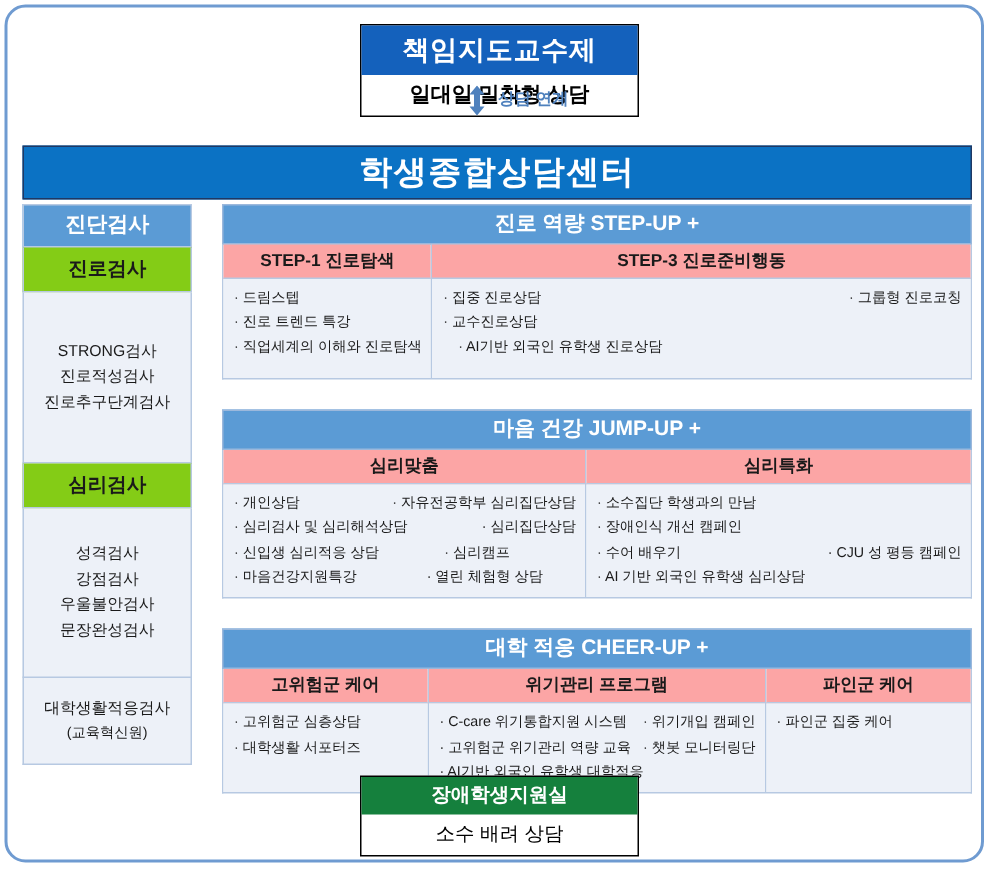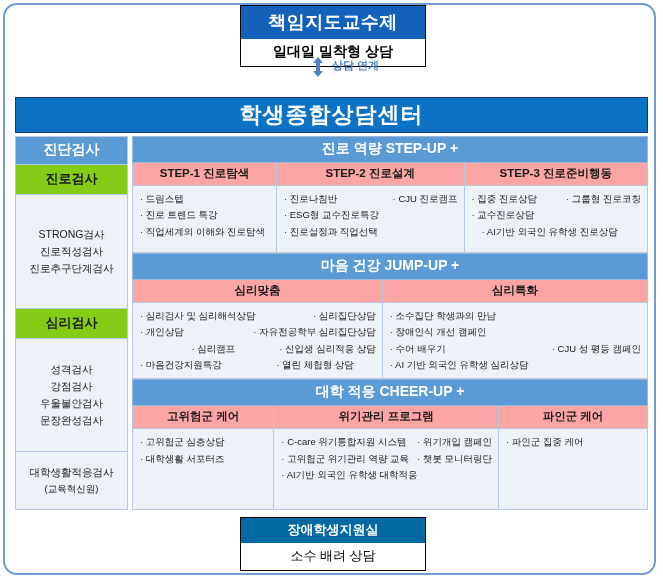--- a/index.html
+++ b/index.html
@@ -9,21 +9,21 @@
     font-family:"Liberation Sans","DejaVu Sans",sans-serif;
     overflow:hidden;
   }
   .frame{
     position:absolute;left:3px;top:3px;width:653px;height:572px;
     border:2px solid #6F9BD1;border-radius:14px;
     box-sizing:border-box;
   }
   
   .topbox{
-    position:absolute;left:240px;top:5px;width:186px;
+    position:absolute;left:240px;top:16px;width:186px;
     border:1px solid #000;background:#ffffff;box-sizing:border-box;
   }
   .topbox .hd{
     background:#1461BC;color:#ffffff;font-weight:bold;font-size:18px;
     text-align:center;padding:4px 0 5px;letter-spacing:.5px;
   }
   .topbox .bd{
     color:#000;font-weight:bold;font-size:14px;text-align:center;padding:4px 0 5px;
   }
   
@@ -56,21 +56,21 @@
     box-sizing:border-box;
   }
   .lc-items{
     background:#EDF1F8;border:1px solid #B7C9E2;border-top:none;box-sizing:border-box;
     display:flex;flex-direction:column;align-items:center;justify-content:center;
     font-size:10.5px;color:#1a1a1a;line-height:1.62;text-align:center;
   }
   .lc-items.grow{flex:1;}
   .lc-note{font-size:9.5px;}
   
-  .rightcol{flex:1;margin-left:4px;display:flex;flex-direction:column;gap:0;}
+  .rightcol{flex:1;margin-left:20px;display:flex;flex-direction:column;gap:20px;}
   .block{display:flex;flex-direction:column;}
   .blk-title{
     background:#5B9BD5;color:#ffffff;font-size:14px;font-weight:bold;
     text-align:center;padding:3px 0 4px;border:1px solid #9BB8DC;box-sizing:border-box;
   }
   .blk-cols{display:flex;border:1px solid #B7C9E2;border-top:none;box-sizing:border-box;}
   .blk-col{display:flex;flex-direction:column;border-right:1px solid #B7C9E2;box-sizing:border-box;}
   .blk-col:last-child{border-right:none;}
   .col-head{
     background:#fca5a5;color:#1a1a1a;font-size:11.5px;font-weight:bold;
@@ -94,21 +94,21 @@
   .jump .c2{flex:1;}
   .cheer .c1{flex:0 0 27.5%;}
   .cheer .c2{flex:0 0 43.0%;}
   .cheer .c3{flex:1;}
   
   .botbox{
     position:absolute;left:240px;top:517px;width:186px;
     border:1px solid #000;background:#ffffff;box-sizing:border-box;
   }
   .botbox .hd{
-    background:#0369a1;color:#ffffff;font-weight:bold;font-size:13px;
+    background:#15803d;color:#ffffff;font-weight:bold;font-size:13px;
     text-align:center;padding:3px 0 4px;
   }
   .botbox .bd{color:#000;font-weight:normal;font-size:13px;text-align:center;padding:4px 0 5px;}
 </style>
 </head>
 <body>
 
 <div class="frame"></div>
 
 <div class="topbox">
@@ -163,35 +163,20 @@
                 <span class="item">드림스텝</span>
               </div>
             <div class="itemrow">
                 <span class="item">진로 트렌드 특강</span>
               </div>
             <div class="itemrow">
                 <span class="item">직업세계의 이해와 진로탐색</span>
               </div>
           </div>
         </div>
-        <div class="blk-col c2">
-          <div class="col-head">STEP-2 진로설계</div>
-          <div class="col-items">
-            <div class="itemrow">
-                <span class="item">진로나침반</span>
-                <span class="item i2">CJU 진로캠프</span>
-              </div>
-            <div class="itemrow">
-                <span class="item">ESG형 교수진로특강</span>
-              </div>
-            <div class="itemrow">
-                <span class="item">진로설정과 직업선택</span>
-              </div>
-          </div>
-        </div>
         <div class="blk-col c3">
           <div class="col-head">STEP-3 진로준비행동</div>
           <div class="col-items">
             <div class="itemrow">
                 <span class="item">집중 진로상담</span>
                 <span class="item i2">그룹형 진로코칭</span>
               </div>
             <div class="itemrow">
                 <span class="item">교수진로상담</span>
               </div>
@@ -203,30 +188,30 @@
       </div>
     </div>
 
     <div class="block jump" style="flex:0 0 125px;">
       <div class="blk-title">마음 건강 JUMP-UP +</div>
       <div class="blk-cols" style="flex:1;">
         <div class="blk-col c1">
           <div class="col-head">심리맞춤</div>
           <div class="col-items">
             <div class="itemrow">
+                <span class="item">개인상담</span>
+                <span class="item i2">자유전공학부 심리집단상담</span>
+              </div>
+            <div class="itemrow">
                 <span class="item">심리검사 및 심리해석상담</span>
                 <span class="item i2">심리집단상담</span>
               </div>
             <div class="itemrow">
-                <span class="item">개인상담</span>
-                <span class="item i2">자유전공학부 심리집단상담</span>
-              </div>
-            <div class="itemrow">
+                <span class="item">신입생 심리적응 상담</span>
                 <span class="item i2" style="padding-right:44px;">심리캠프</span>
-                <span class="item">신입생 심리적응 상담</span>
               </div>
             <div class="itemrow">
                 <span class="item">마음건강지원특강</span>
                 <span class="item i2" style="padding-right:22px;">열린 체험형 상담</span>
               </div>
           </div>
         </div>
         <div class="blk-col c2">
           <div class="col-head">심리특화</div>
           <div class="col-items">

